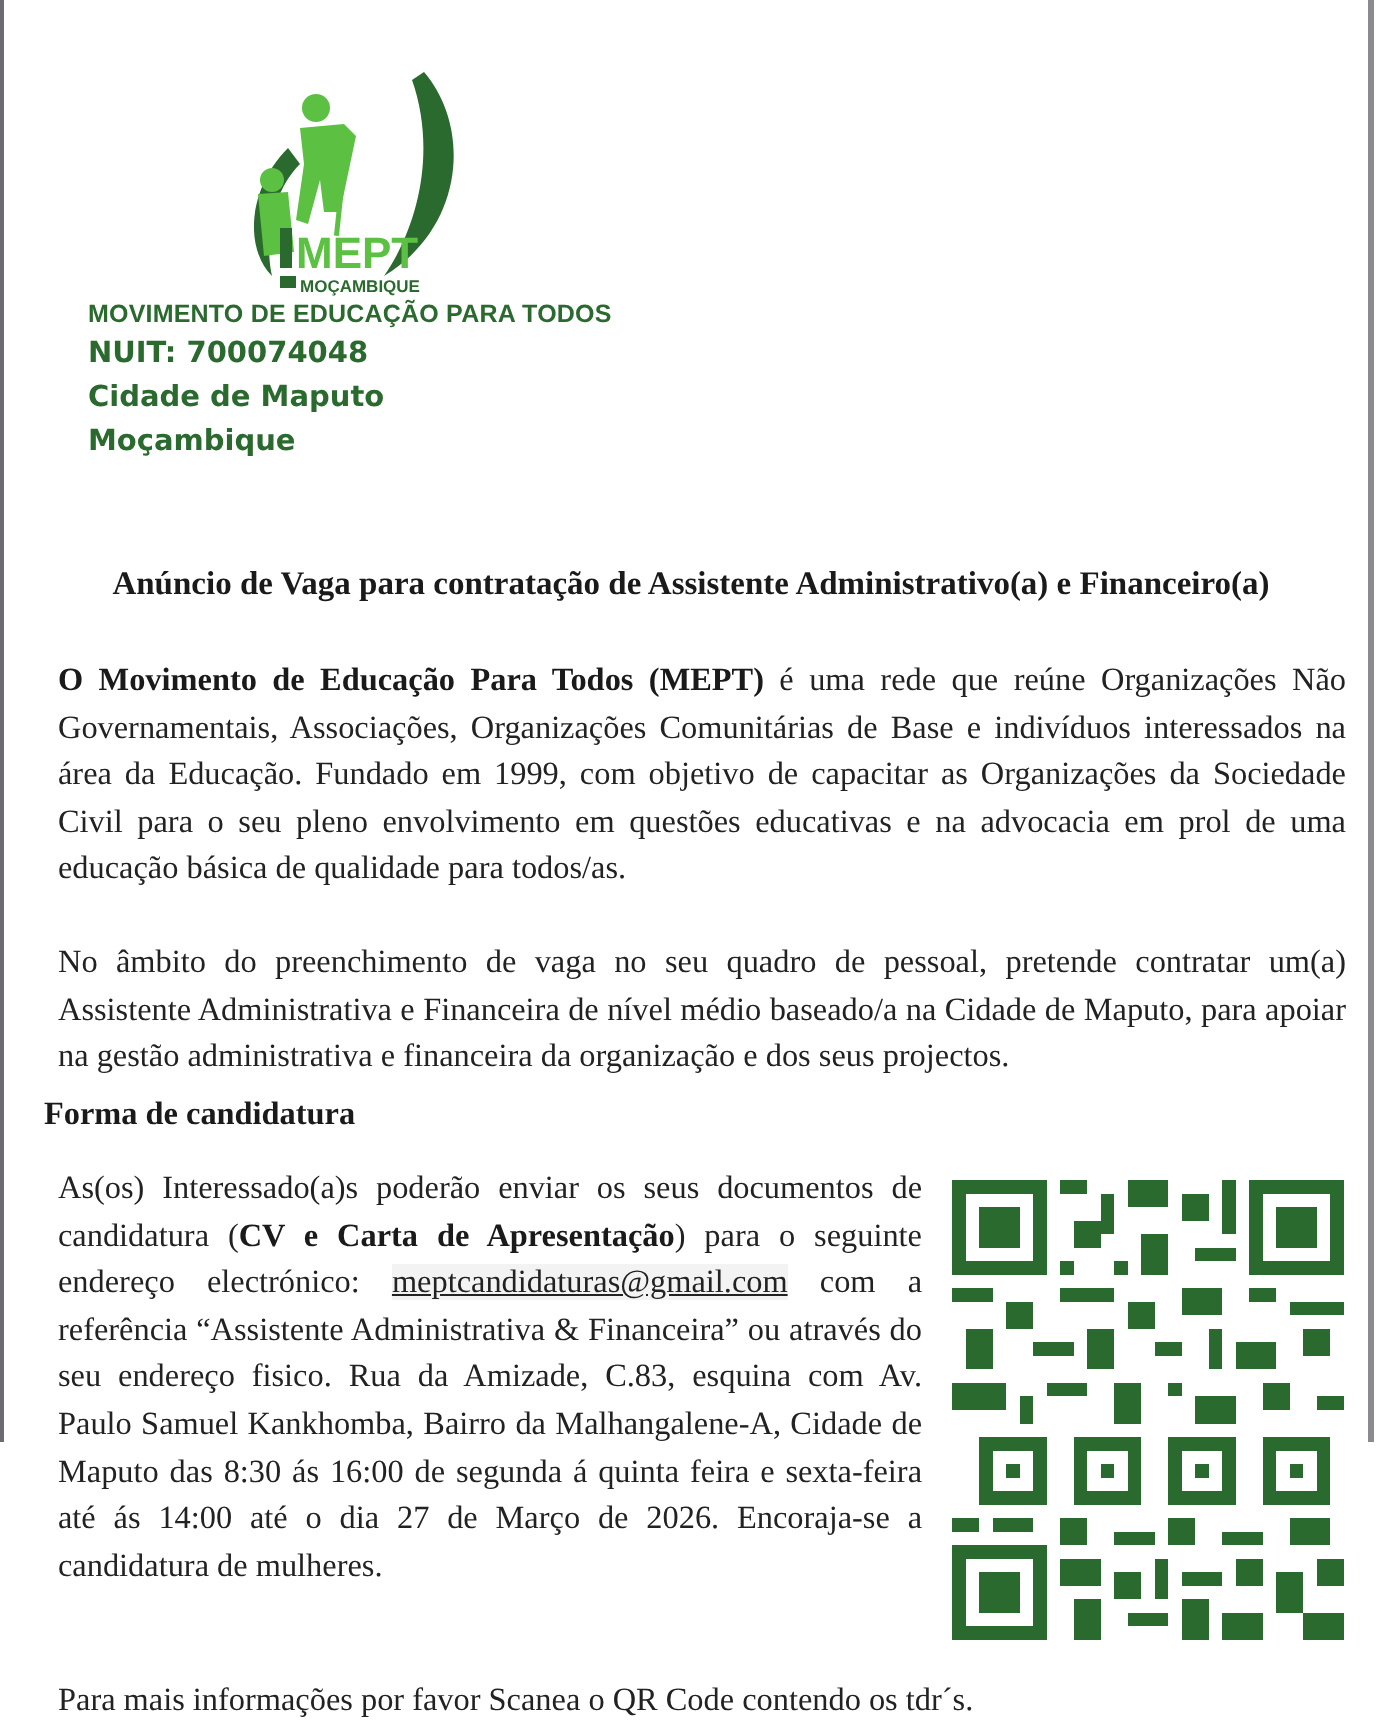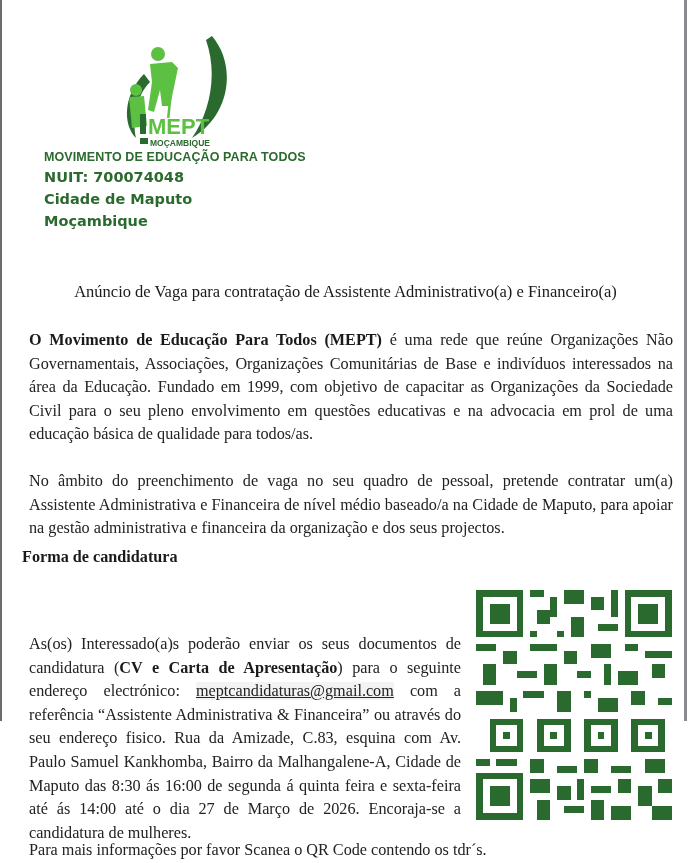--- a/index.html
+++ b/index.html
@@ -14,35 +14,35 @@
       position: absolute; left: 42px; top: 150px;
       font-family: "Liberation Sans", sans-serif; font-weight: bold;
       font-size: 12.5px; color: #2b6a2e; letter-spacing: 0.1px;
     }
     .contact { position: absolute; left: 42px; top: 166px;
       font-family: "DejaVu Sans", sans-serif; font-weight: bold;
       font-size: 14.5px; color: #2b6a2e; line-height: 22px; }
     .contact div { white-space: nowrap; }
     .title {
       position: absolute; left: 0; width: 687px; top: 282px; text-align: center;
-      font-family: "Liberation Serif", serif; font-weight: normal; font-size: 16.5px; color: #1a1a1a;
+      font-family: "Liberation Serif", serif; font-weight: bold; font-size: 16.5px; color: #1a1a1a;
     }
     .para {
       position: absolute; left: 27px; width: 644px;
       font-family: "Liberation Serif", serif; font-size: 16.2px; color: #222;
       line-height: 23.5px; text-align: justify; text-align-last: left; margin-top: 11px;
     }
     .para b { font-weight: bold; color: #1a1a1a; }
     .p1 { top: 318px; }
     .p2 { top: 459px; }
     .section-h {
       position: absolute; left: 20px; top: 548px;
       font-family: "Liberation Serif", serif; font-weight: bold; font-size: 16.2px; color: #1a1a1a;
     }
-    .p3 { top: 622px; width: 432px; line-height: 23.6px; }
+    .p3 { top: 572px; width: 432px; line-height: 23.6px; }
     .email { text-decoration: underline; color: #222; background: #f3f3f3; }
     .p4 { top: 828px; width: 600px; }
     .qr { position: absolute; left: 474px; top: 590px; width: 196px; height: 230px; }
   </style>
 </head>
 <body>
 
 <div class="page">
 
   <svg class="logo" viewBox="0 0 120 118">

